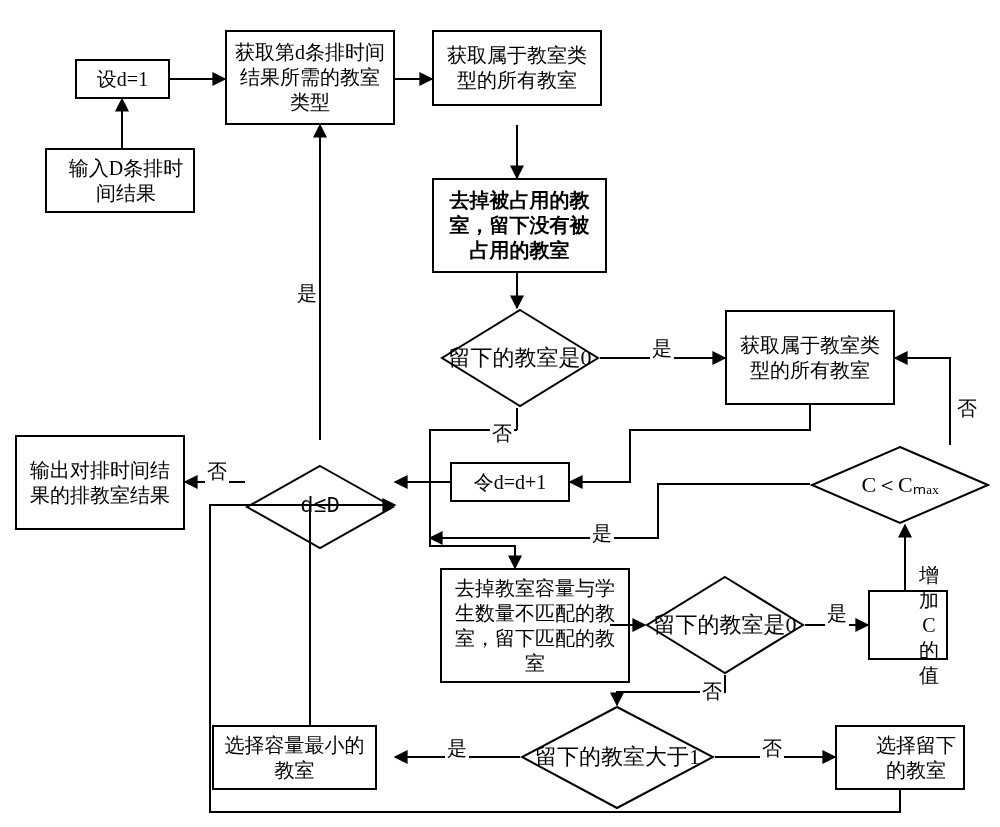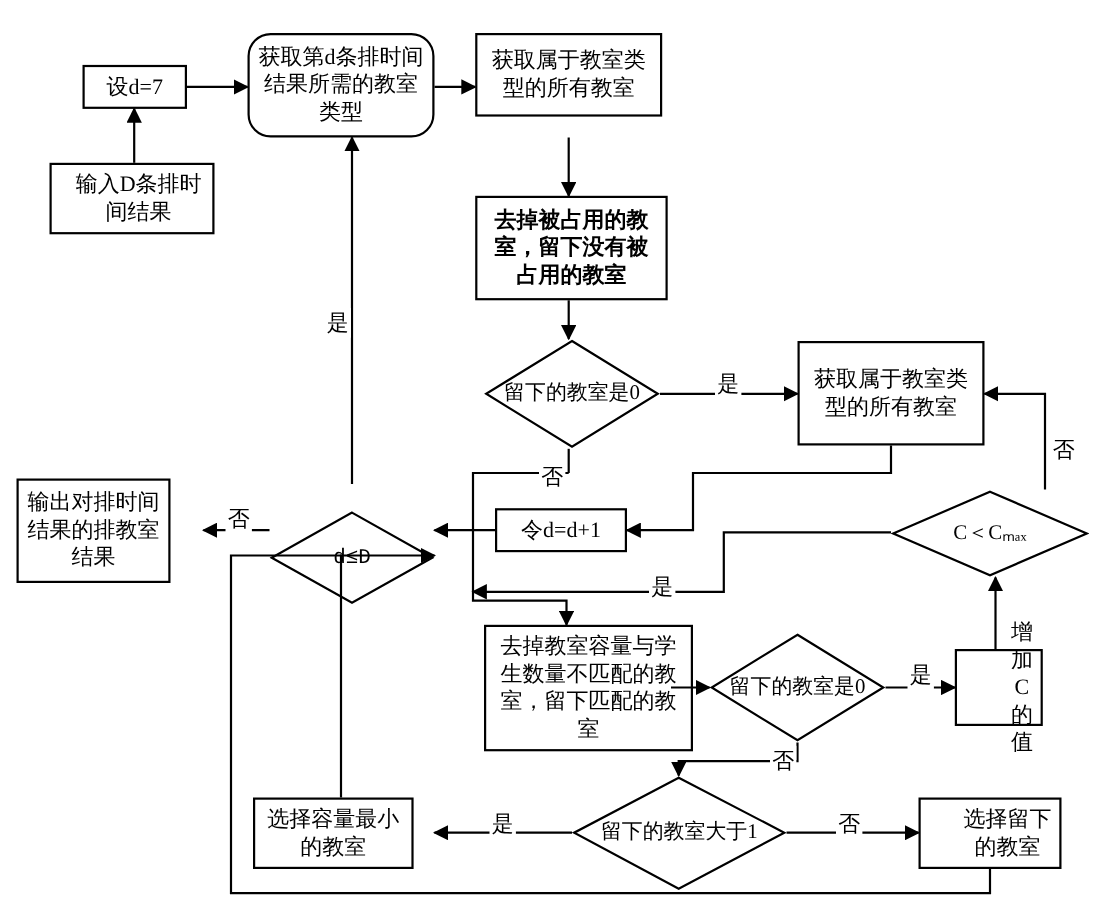--- a/index.html
+++ b/index.html
@@ -28,63 +28,63 @@
     position:absolute;
   }
   .diamond svg{position:absolute;top:0;left:0;}
   .diamond .lbl{
     position:absolute;
     top:0;left:0;width:100%;height:100%;
     display:flex;align-items:center;justify-content:center;
     text-align:center;
     padding:0 8px;box-sizing:border-box;
     line-height:1.2;
-    font-size:19px;
+    font-size:22px;
   }
   .edgelabel{
     position:absolute;
     background:#fff;
     font-size:20px;
     padding:0 2px;
   }
 </style>
 </head>
 <body>
 
 <div class="box" style="left:75px;  top:59px;  width:95px;  height:40px;">
-    <span>设d=7</span>
+    <span>设d=1</span>
   </div>
 <div class="box" style="left:45px;  top:148px; width:150px; height:65px;padding-left:18px;">
     <span>输入D条排时间结果</span>
   </div>
-<div class="box" style="left:225px; top:30px;  width:170px; height:95px;border-radius:21px;">
+<div class="box" style="left:225px; top:30px;  width:170px; height:95px;">
     <span>获取第d条排时间结果所需的教室类型</span>
   </div>
 <div class="box" style="left:432px; top:30px;  width:170px; height:76px;">
     <span>获取属于教室类型的所有教室</span>
   </div>
 <div class="box" style="left:432px; top:178px; width:175px; height:95px;font-weight:bold;">
     <span>去掉被占用的教室，留下没有被占用的教室</span>
   </div>
 <div class="box" style="left:725px; top:310px; width:170px; height:95px;">
     <span>获取属于教室类型的所有教室</span>
   </div>
-<div class="box" style="left:15px;  top:435px; width:140px; height:95px;">
+<div class="box" style="left:15px;  top:435px; width:170px; height:95px;">
     <span>输出对排时间结果的排教室结果</span>
   </div>
 <div class="box" style="left:450px; top:462px; width:120px; height:40px;">
     <span>令d=d+1</span>
   </div>
 <div class="box" style="left:420px; top:568px; width:190px; height:115px;margin-left:20px;">
     <span>去掉教室容量与学生数量不匹配的教室，留下匹配的教室</span>
   </div>
 <div class="box" style="left:868px; top:590px; width:80px;  height:70px;padding-left:48px;">
     <span>增加C的值</span>
   </div>
-<div class="box" style="left:230px; top:725px; width:146px; height:65px;">
+<div class="box" style="left:212px; top:725px; width:165px; height:65px;">
     <span>选择容量最小的教室</span>
   </div>
 <div class="box" style="left:835px; top:725px; width:130px; height:65px;padding-left:38px;">
     <span>选择留下的教室</span>
   </div>
 
 <div class="diamond" style="left:440px; top:308px; width:160px; height:100px;">
   <svg width="160" height="100">
       <polygon points="80,2 158,50 80,98 2,50" fill="#fff" stroke="#000" stroke-width="2"></polygon>
     </svg>

